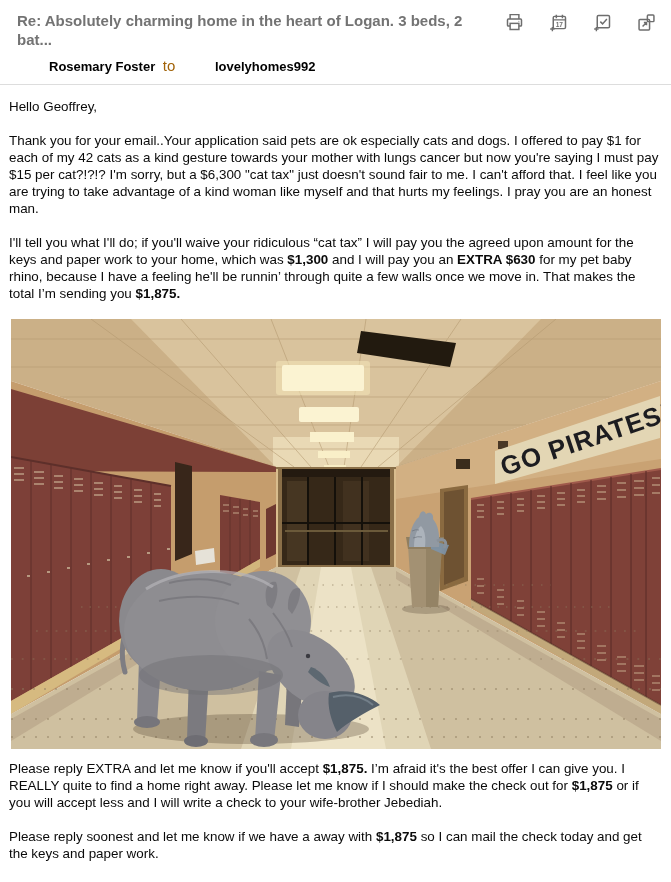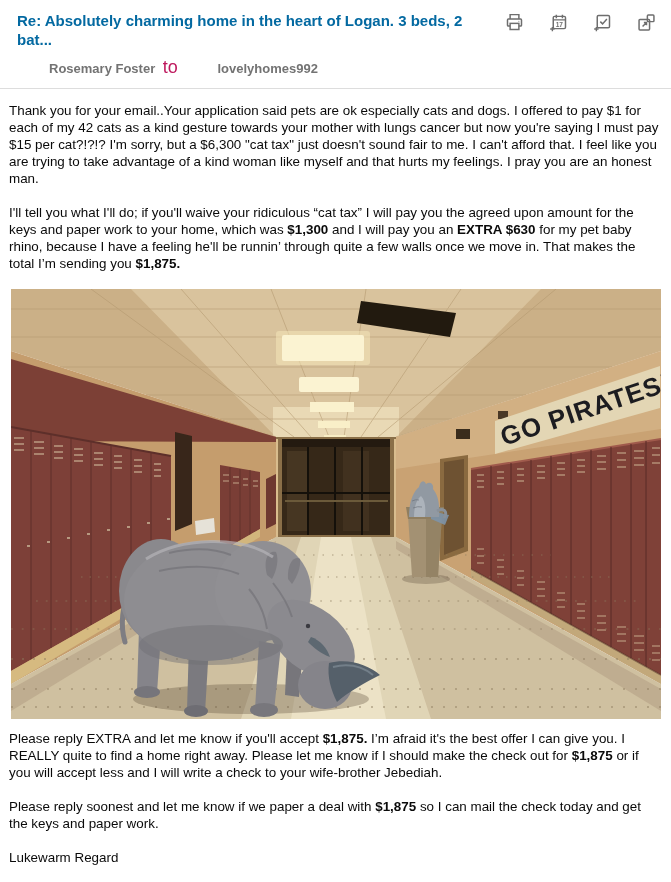--- a/index.html
+++ b/index.html
@@ -1,25 +1,25 @@
 <!DOCTYPE html>
 <html><head>
 <meta charset="utf-8">
 <style>
   html,body{margin:0;padding:0;background:#fff;}
   body{width:671px;height:882px;overflow:hidden;font-family:"Liberation Sans",sans-serif;color:#0e0e0e;}
   .header{padding:11px 10px 0 17px;}
   .subject-row{display:flex;align-items:flex-start;}
-  .subject{flex:1;margin:0;font-size:15px;font-weight:bold;color:#0369a1;line-height:19px;padding-right:14px;}
+  .subject{flex:1;margin:0;font-size:15px;font-weight:bold;color:#737373;line-height:19px;padding-right:14px;}
   .header-icons{display:flex;gap:23px;padding-top:1px;padding-right:4px;flex:none;}
   .hicon{width:21px;height:21px;display:inline-block;cursor:pointer;}
   .hicon svg{width:21px;height:21px;display:block;}
   .byline{margin-top:8px;font-size:13px;}
-  .byline .name{font-weight:bold;color:#737373;cursor:pointer;padding-left:32px;}
-  .byline .to{color:#be185d;font-size:18px;padding:0 4px;}
+  .byline .name{font-weight:bold;color:#000000;cursor:pointer;padding-left:32px;}
+  .byline .to{color:#a16207;font-size:15px;padding:0 4px;}
   .divider{border:none;border-top:1px solid #ddd;margin:10px 0 0 0;}
   .email-body{padding:13px 9px 0 9px;font-size:13.4px;line-height:17px;color:#0a0a0a;}
   .para{margin:0 0 17px 0;}
   .photo-fig{margin:3px 0 11px 2px;width:650px;height:430px;}
   .photo-fig svg{display:block;width:650px;height:430px;}
 </style>
 </head>
 <body>
 
 <div class="header">
@@ -61,20 +61,21 @@
   <div class="byline">
     <span class="name">Rosemary Foster</span>
     <span class="to">to</span>
     <span class="name">lovelyhomes992</span>
   </div>
 </div>
 <hr class="divider">
 
 <div class="email-body">
   <div id="paras-before">
+      <p class="para"><span>Hello Geoffrey,</span></p>
       <p class="para"><span>Thank you for your email..Your application said pets are ok especially cats and dogs. I offered to pay $1 for each of my 42 cats as a kind gesture towards your mother with lungs cancer but now you're saying I must pay $15 per cat?!?!? I'm sorry, but a $6,300 "cat tax" just doesn't sound fair to me. I can't afford that. I feel like you are trying to take advantage of a kind woman like myself and that hurts my feelings. I pray you are an honest man.</span></p>
       <p class="para"><span>I'll tell you what I'll do; if you'll waive your ridiculous “cat tax” I will pay you the agreed upon amount for the keys and paper work to your home, which was </span><b>$1,300</b><span> and I will pay you an </span><b>EXTRA $630</b><span> for my pet baby rhino, because I have a feeling he'll be runnin’ through quite a few walls once we move in. That makes the total I’m sending you </span><b>$1,875.</b></p>
     </div>
 
   <figure class="photo-fig">
     <svg viewBox="0 0 650 430">
 
       <polygon points="0,0 650,0 650,62 385,148 265,148 0,62" fill="#cbb087"></polygon>
       <polygon points="120,0 530,0 385,148 265,148" fill="#e6d4ae" opacity="0.55"></polygon>
       <rect x="262" y="118" width="126" height="32" fill="#f3e7c4" opacity="0.6"></rect>
@@ -252,16 +253,16 @@
           <path d="M238,300 C248,312 254,326 256,340"></path>
         </g>
         <path d="M135,270 C170,248 230,246 262,268" fill="none" stroke="#b5b4b8" stroke-width="3" opacity="0.7"></path>
         <circle cx="297" cy="337" r="2.2" fill="#3a3a40"></circle>
       </g>
     </svg>
   </figure>
 
   <div id="paras-after">
       <p class="para"><span>Please reply EXTRA and let me know if you'll accept </span><b>$1,875.</b><span> I’m afraid it's the best offer I can give you. I REALLY quite to find a home right away. Please let me know if I should make the check out for </span><b>$1,875</b><span> or if you will accept less and I will write a check to your wife-brother Jebediah.</span></p>
-      <p class="para"><span>Please reply soonest and let me know if we paper a deal with </span><b>$1,875</b><span> so I can mail the check today and get the keys and paper work.</span></p>
+      <p class="para"><span>Please reply soonest and let me know if we have a away with </span><b>$1,875</b><span> so I can mail the check today and get the keys and paper work.</span></p>
       <p class="para"><span>Lukewarm Regard</span></p>
     </div>
 </div>
 
 </body></html>

